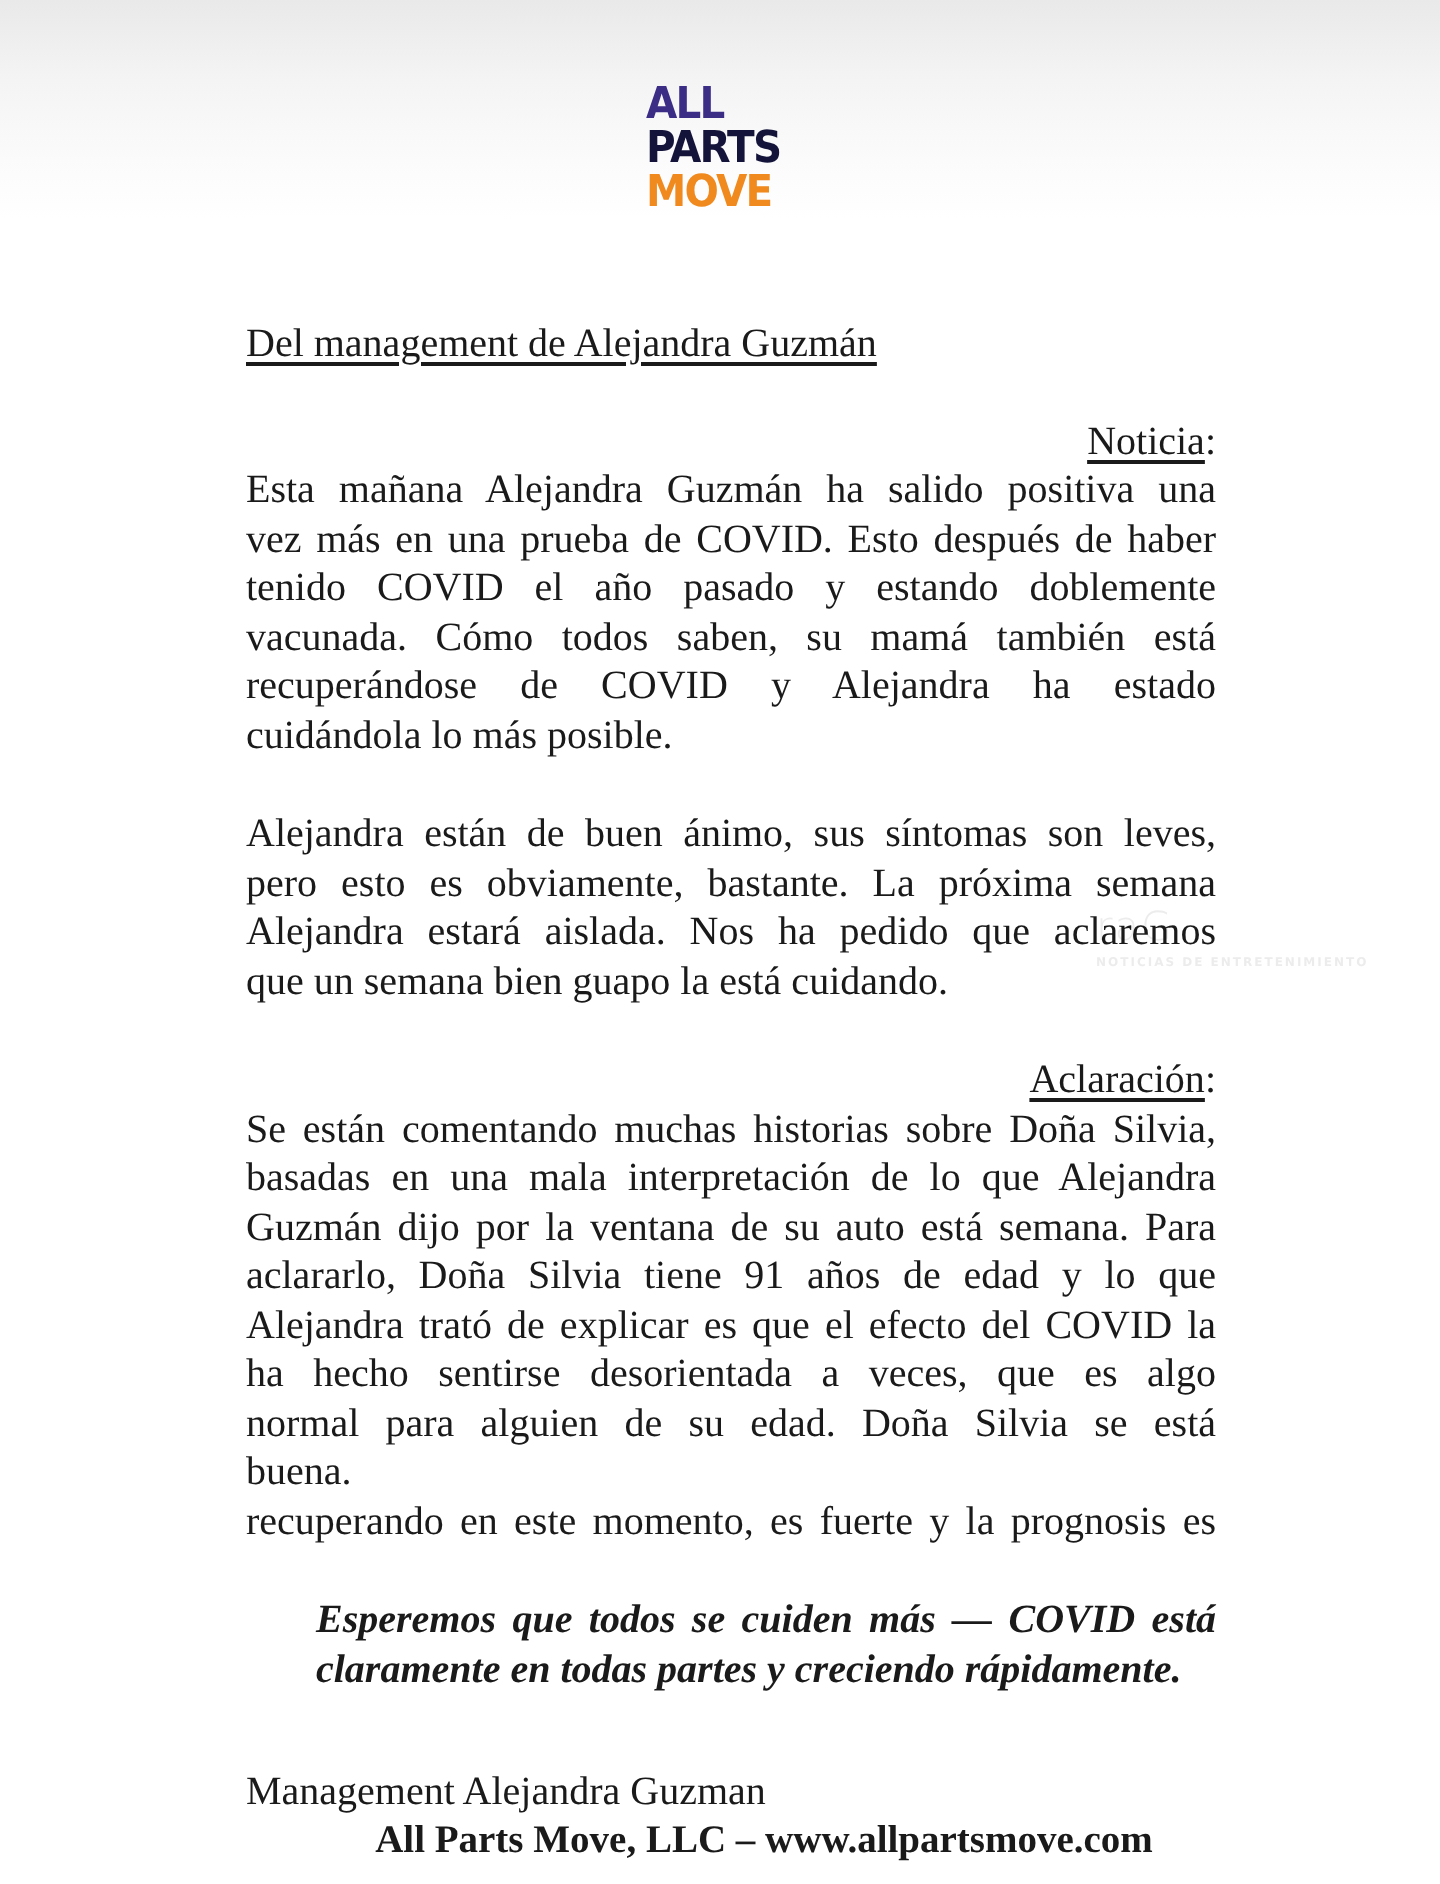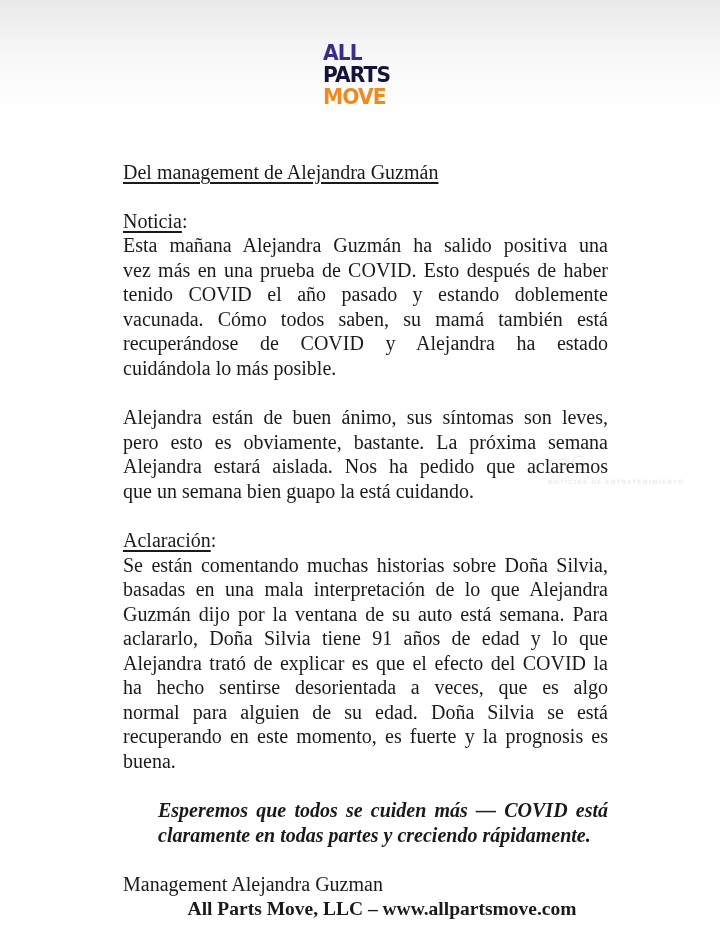--- a/index.html
+++ b/index.html
@@ -41,20 +41,21 @@
     }
     .title {
       text-decoration: underline;
       text-underline-offset: 3px;
       margin: 0;
       height: 24.5px;
       white-space: nowrap;
     }
     .heading {
       margin: 0;
+      text-align: right;
     }
     .heading .u {
       text-decoration: underline;
       text-underline-offset: 3px;
     }
     p {
       margin: 0;
     }
     .line {
       display: block;
@@ -66,21 +67,21 @@
       text-align-last: left;
     }
     .gap1 { height: 24px; }
     .gap2 { height: 25px; }
     .closing {
       font-weight: bold;
       font-style: italic;
       margin-left: 35px;
     }
     .sign {
-      margin-top: 0;
+      margin-top: 12px;
     }
     .company {
       font-weight: bold;
       padding-left: 33px;
       white-space: nowrap;
       font-size: 19.5px;
       text-align: center;
     }
     .watermark {
       position: absolute;
@@ -146,22 +147,22 @@
   <div>
     <div class="heading"><span class="u">Aclaración</span><span>:</span></div>
     <p>
       <span class="line">Se están comentando muchas historias sobre Doña Silvia,</span>
       <span class="line">basadas en una mala interpretación de lo que Alejandra</span>
       <span class="line">Guzmán dijo por la ventana de su auto está semana. Para</span>
       <span class="line">aclararlo, Doña Silvia tiene 91 años de edad y lo que</span>
       <span class="line">Alejandra trató de explicar es que el efecto del COVID la</span>
       <span class="line">ha hecho sentirse desorientada a veces, que es algo</span>
       <span class="line">normal para alguien de su edad. Doña Silvia se está</span>
+      <span class="line last">buena.</span>
       <span class="line">recuperando en este momento, es fuerte y la prognosis es</span>
-      <span class="line last">buena.</span>
     </p>
   </div>
 
   <div class="gap2"></div>
 
   <p class="closing">
     <span class="line">Esperemos que todos se cuiden más — COVID está</span>
     <span class="line last">claramente en todas partes y creciendo rápidamente.</span>
   </p>
 

